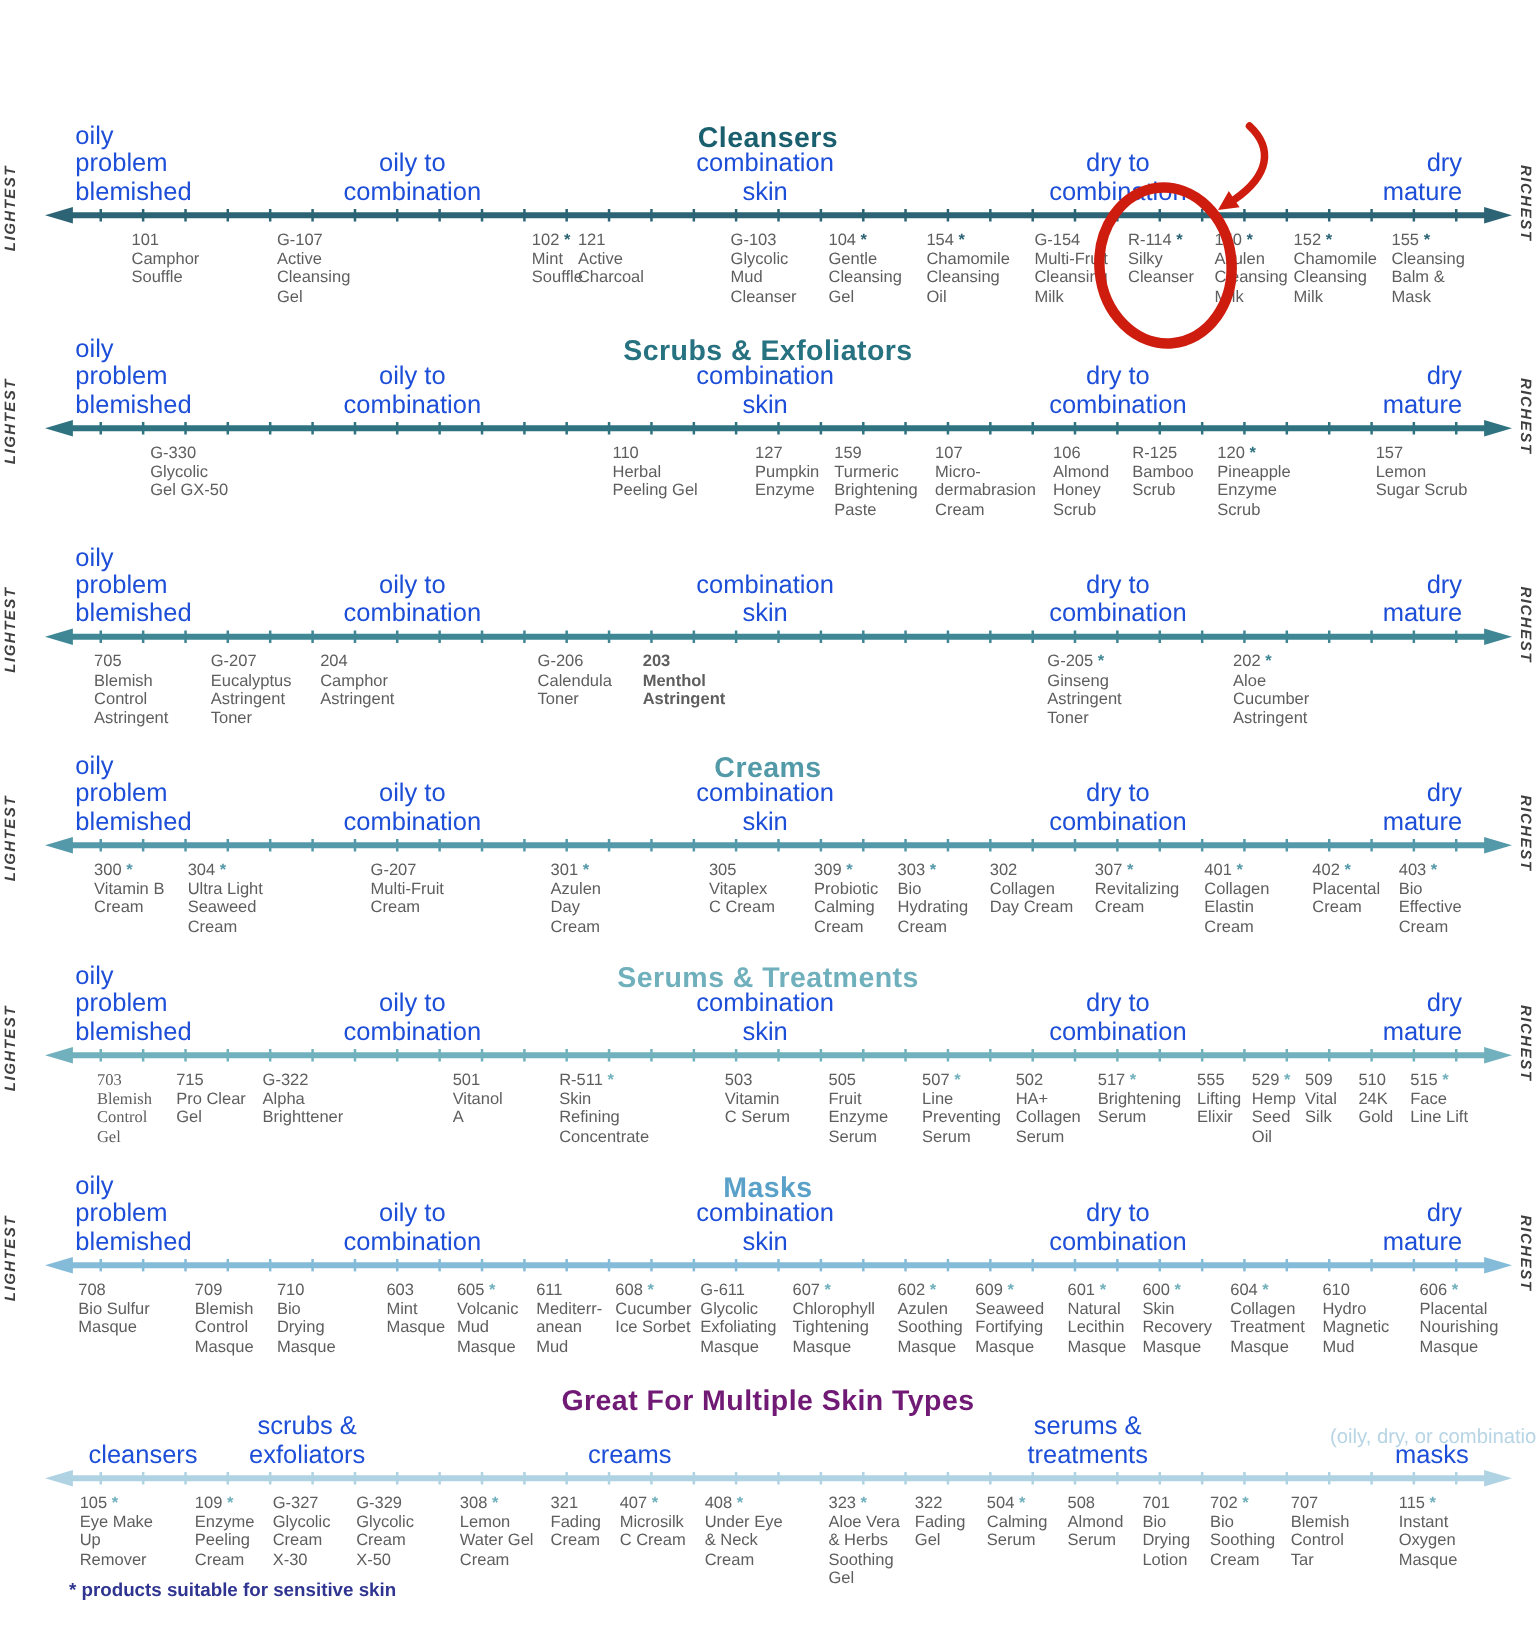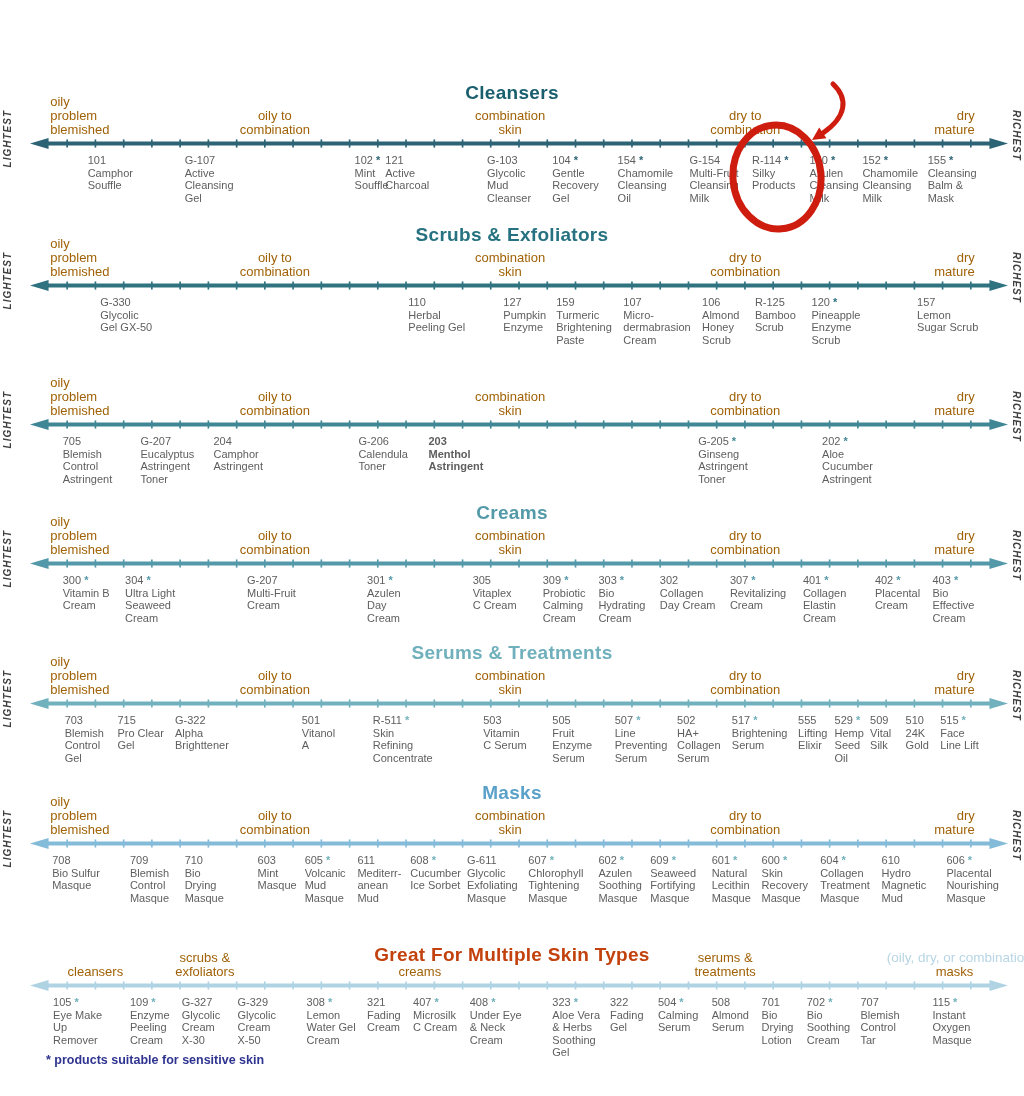--- a/index.html
+++ b/index.html
@@ -5,21 +5,21 @@
   html,body{margin:0;padding:0;background:#fff;}
   #page{position:relative;width:1024px;height:1096px;background:#fff;overflow:hidden;
         font-family:"Liberation Sans",sans-serif;}
   .chart-title{position:absolute;top:6px;left:0;width:100%;text-align:center;
         font-size:35px;font-weight:bold;letter-spacing:.5px;}
   .section{position:absolute;left:0;width:100%;height:145px;}
   .sec-title{position:absolute;top:0;left:0;width:100%;text-align:center;
         font-size:19px;font-weight:bold;letter-spacing:.3px;}
   .sec-sub{position:absolute;top:26px;left:0;width:100%;text-align:right;font-size:13.5px;margin-left:40px;}
   .types{position:absolute;left:32px;width:960px;top:12px;height:43px;}
-  .type{position:absolute;bottom:0;font-size:13px;line-height:1.08;color:#a16207;white-space:pre-line;}
+  .type{position:absolute;bottom:0;font-size:17px;line-height:1.08;color:#1d4ed8;white-space:pre-line;}
   .type.center{transform:translateX(-50%);text-align:center;}
   .type.right{transform:translateX(-100%);text-align:right;}
   .axis{position:absolute;left:30px;right:16px;top:55px;height:13px;}
   .axis svg{display:block;width:100%;height:13px;}
   .products{position:absolute;left:32px;width:960px;top:72px;height:70px;}
   .product{position:absolute;top:0;font-size:11px;line-height:1.14;color:#5e5e5e;}
   .code{white-space:nowrap;}
   .star{font-weight:bold;}
   .pname{white-space:pre;}
   .side{position:absolute;top:28px;font-size:10px;font-style:italic;font-weight:bold;
@@ -119,39 +119,39 @@
           </div>
           <div class="product" style="left: 47.4%;">
             <div class="code">G-103</div>
             <div class="pname">Glycolic
 Mud
 Cleanser</div>
           </div>
           <div class="product" style="left: 54.2%;">
             <div class="code">104<span class="star" style="color: rgb(44, 99, 117);"> *</span></div>
             <div class="pname">Gentle
-Recovery
+Cleansing
 Gel</div>
           </div>
           <div class="product" style="left: 61%;">
             <div class="code">154<span class="star" style="color: rgb(44, 99, 117);"> *</span></div>
             <div class="pname">Chamomile
 Cleansing
 Oil</div>
           </div>
           <div class="product" style="left: 68.5%;">
             <div class="code">G-154</div>
             <div class="pname">Multi-Fruit
 Cleansing
 Milk</div>
           </div>
           <div class="product" style="left: 75%;">
             <div class="code">R-114<span class="star" style="color: rgb(44, 99, 117);"> *</span></div>
             <div class="pname">Silky
-Products</div>
+Cleanser</div>
           </div>
           <div class="product" style="left: 81%;">
             <div class="code">150<span class="star" style="color: rgb(44, 99, 117);"> *</span></div>
             <div class="pname">Azulen
 Cleansing
 Milk</div>
           </div>
           <div class="product" style="left: 86.5%;">
             <div class="code">152<span class="star" style="color: rgb(44, 99, 117);"> *</span></div>
             <div class="pname">Chamomile
@@ -566,21 +566,21 @@
               <line x1="933.1" y1="2.6" x2="933.1" y2="11.4"></line>
               <line x1="962.0" y1="2.6" x2="962.0" y2="11.4"></line>
             </g>
             <polygon fill="#71b1bd" points="0,7 19,1 19,13"></polygon>
             <polygon fill="#71b1bd" points="1000,7 981,1 981,13"></polygon>
           </svg>
         </div>
         <div class="side left">LIGHTEST</div>
         <div class="side right">RICHEST</div>
         <div class="products">
-          <div class="product" style="left: 3.4%;">
+          <div class="product" style="left: 3.4%; font-family: Liberation Serif, serif;">
             <div class="code">703</div>
             <div class="pname">Blemish
 Control
 Gel</div>
           </div>
           <div class="product" style="left: 8.9%;">
             <div class="code">715</div>
             <div class="pname">Pro Clear
 Gel</div>
           </div>
@@ -807,21 +807,21 @@
           </div>
           <div class="product" style="left: 94%; margin-left: 12px;">
             <div class="code">606<span class="star" style="color: rgb(111, 176, 188);"> *</span></div>
             <div class="pname">Placental
 Nourishing
 Masque</div>
           </div>
         </div>
       </div>
       <div class="section" style="top: 924px;">
-        <div class="sec-title" style="color: #c2410c; margin-top: 20px;">Great For Multiple Skin Types</div>
+        <div class="sec-title" style="color: #701a75;">Great For Multiple Skin Types</div>
         <div class="sec-sub" style="color: rgb(183, 213, 229);">(oily, dry, or combination skin)</div>
         <div class="types">
           <div class="type center" style="left: 6.6%;">cleansers</div>
           <div class="type center" style="left: 18%;">scrubs &amp;
 exfoliators</div>
           <div class="type center" style="left: 40.4%;">creams</div>
           <div class="type center" style="left: 72.2%; margin-top: 40px;">serums &amp;
 treatments</div>
           <div class="type center" style="left: 96.1%;">masks</div>
         </div>

